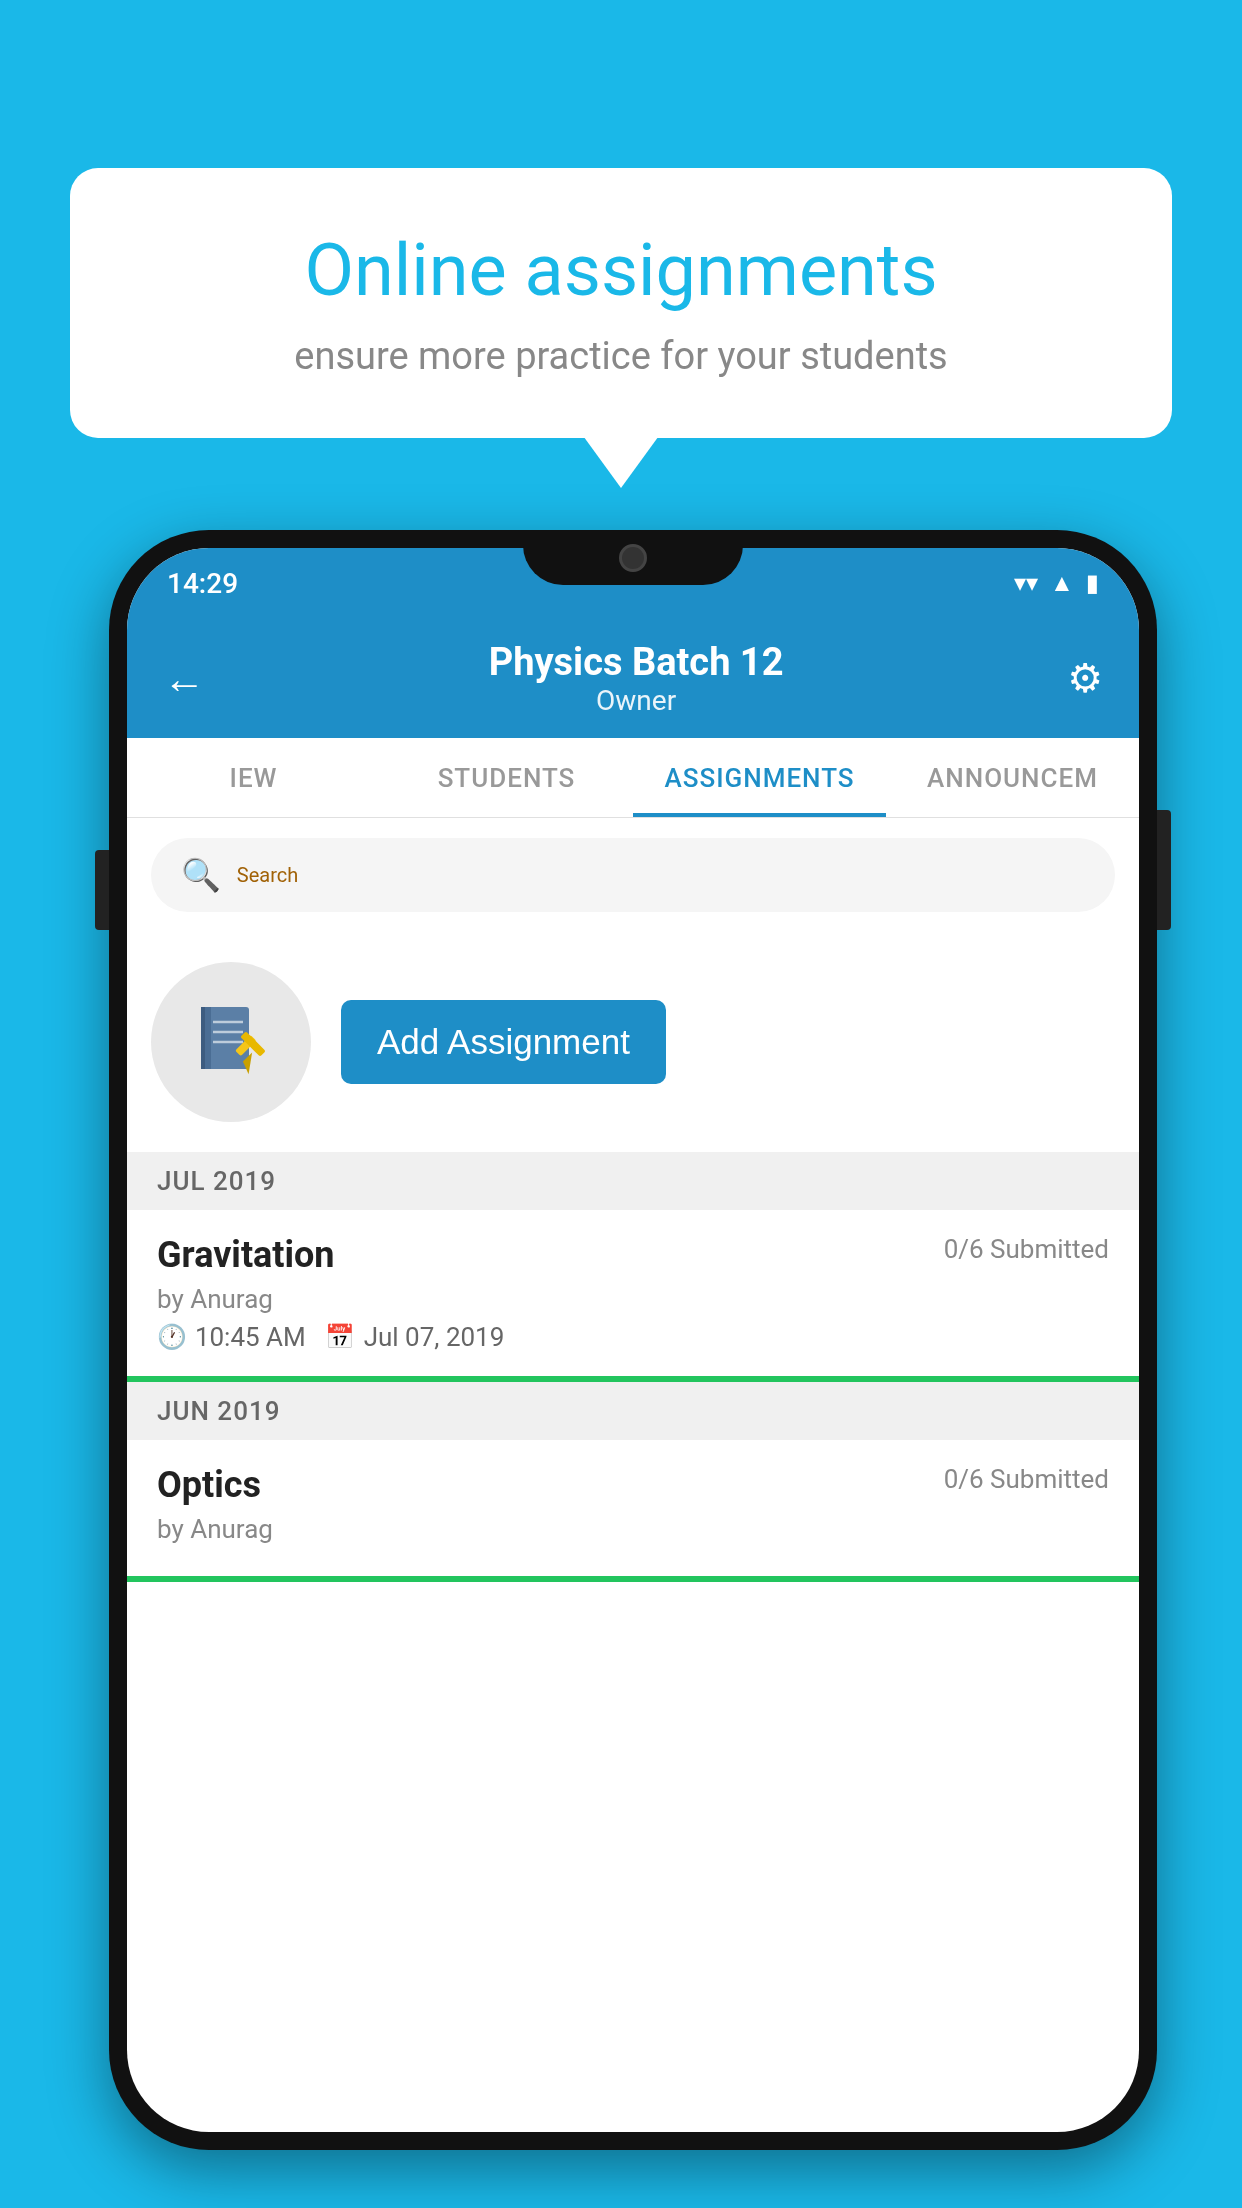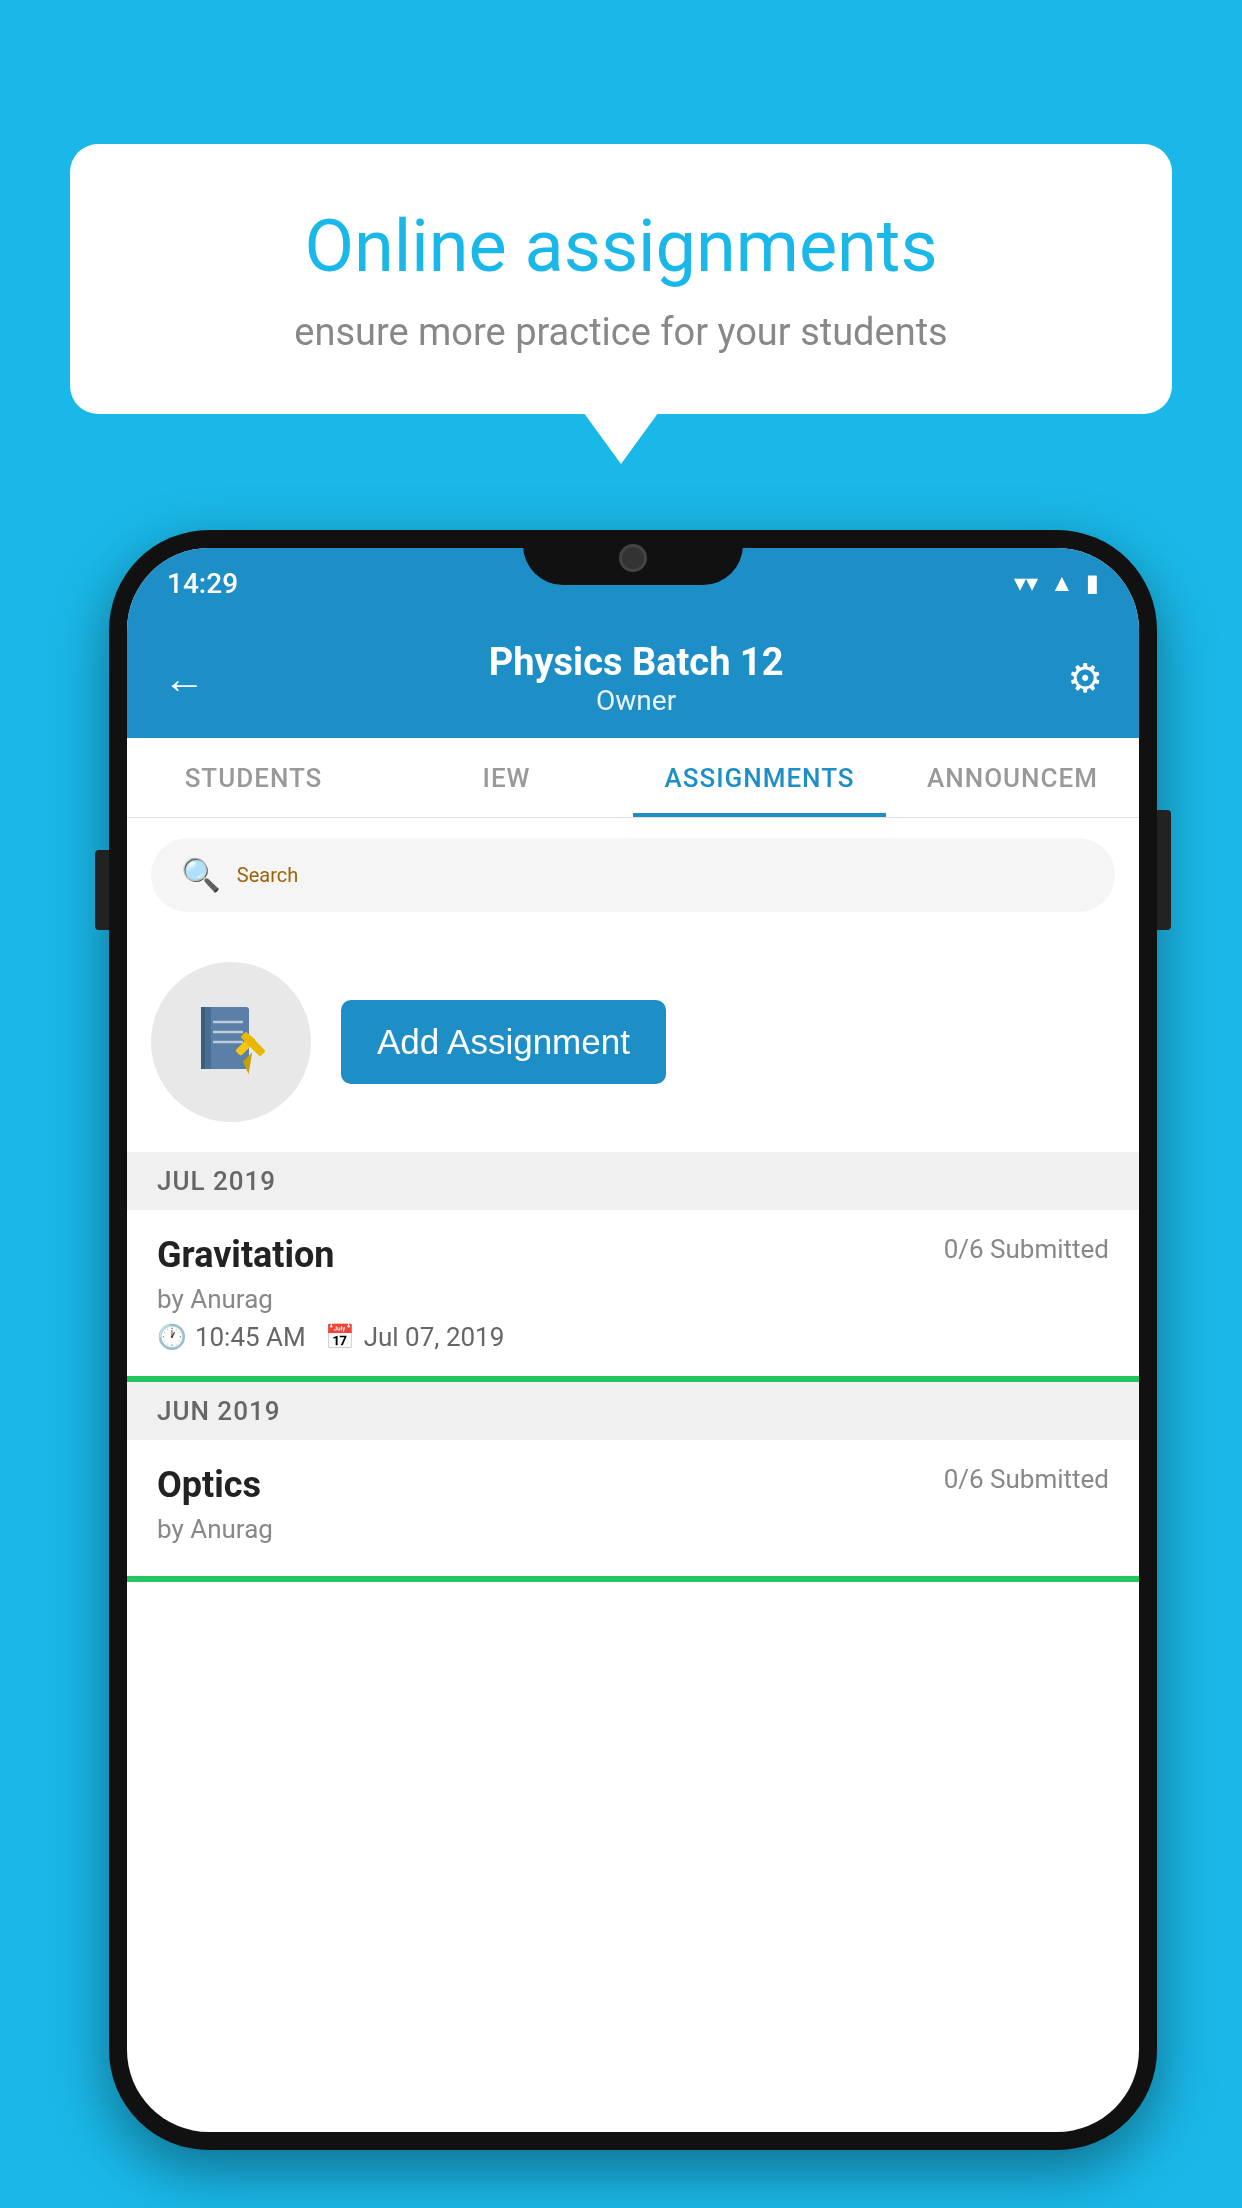--- a/index.html
+++ b/index.html
@@ -9,21 +9,21 @@
       height: 2208px;
       background-color: #1ab8e8;
       font-family: 'Roboto', Arial, sans-serif;
       overflow: hidden;
       position: relative;
     }
 
     
     .speech-bubble-container {
       position: absolute;
-      top: 144px;
+      top: 168px;
       left: 70px;
       right: 70px;
       display: flex;
       flex-direction: column;
       align-items: flex-start;
     }
 
     .speech-bubble {
       background: white;
       border-radius: 28px;
@@ -402,24 +402,24 @@
         <span class="back-btn">←</span>
         <div class="header-center">
           <div class="header-title">Physics Batch 12</div>
           <div class="header-subtitle">Owner</div>
         </div>
         <span class="settings-btn">⚙</span>
       </div>
 
       <div class="tabs-bar">
         <div class="tab-item">
+          <span>IEW</span>
+        </div>
+        <div class="tab-item">
           <span>STUDENTS</span>
-        </div>
-        <div class="tab-item">
-          <span>IEW</span>
         </div>
         <div class="tab-item active">
           <span>ASSIGNMENTS</span>
         </div>
         <div class="tab-item">
           <span>ANNOUNCEM</span>
         </div>
       </div>
 
       <div class="search-container">

